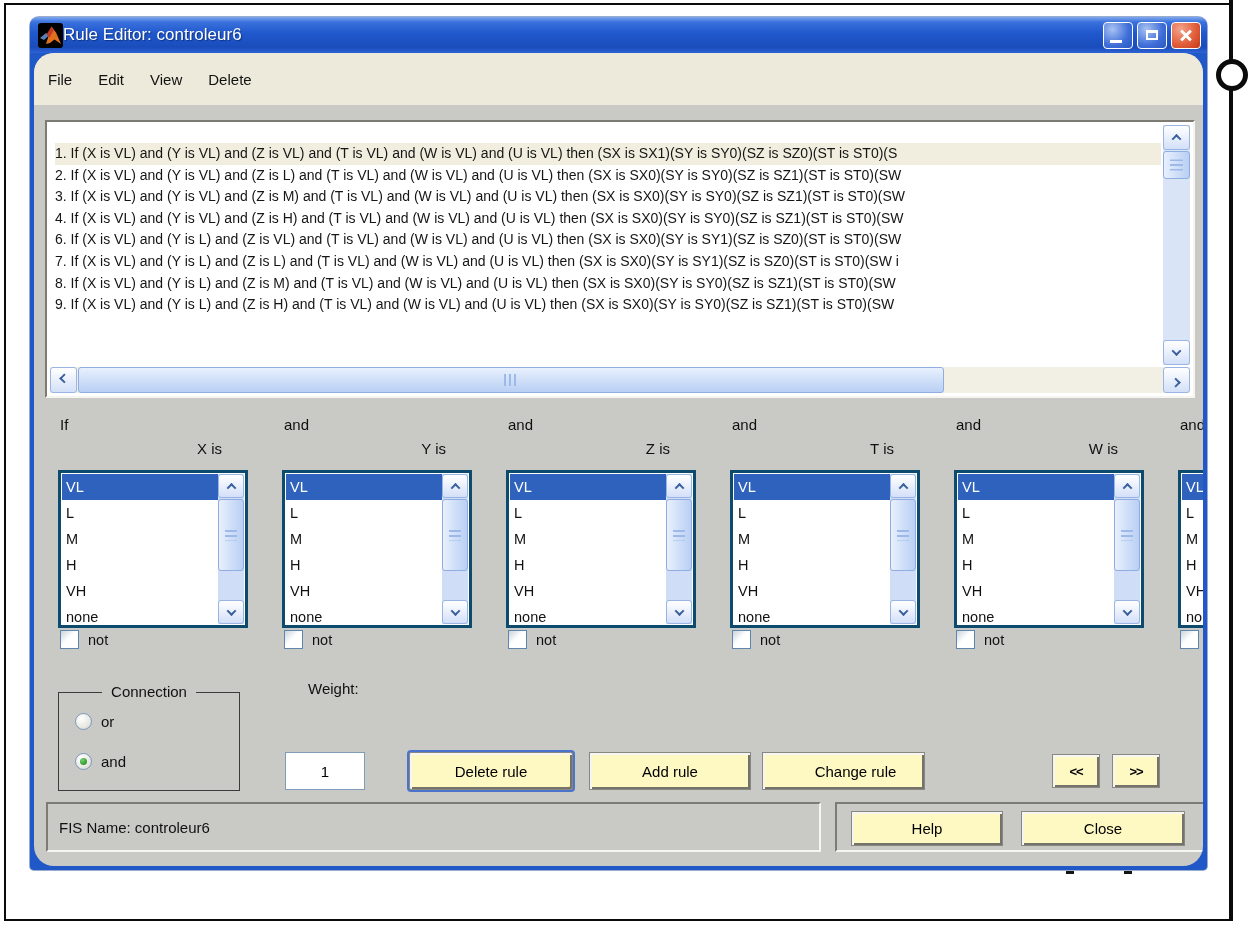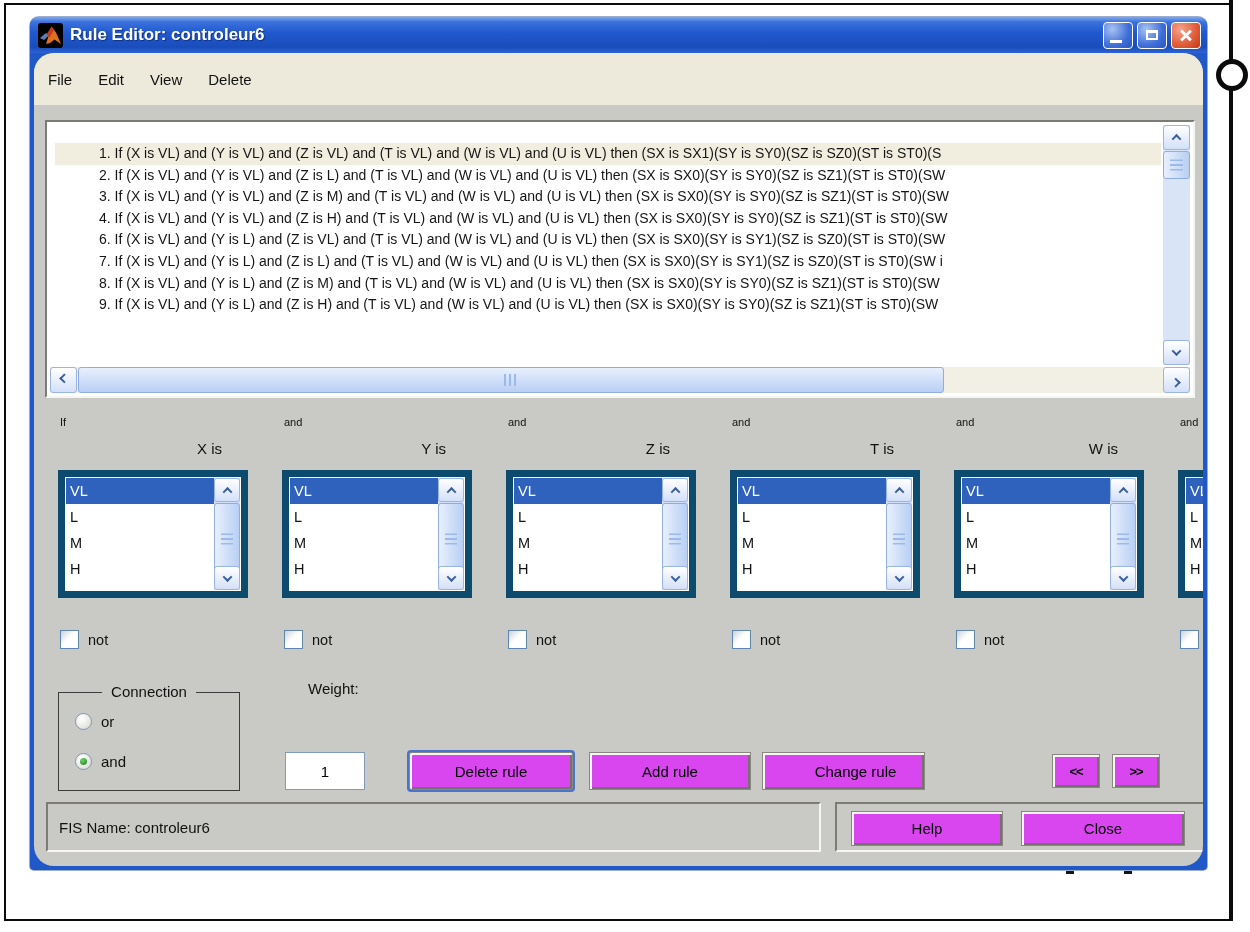--- a/index.html
+++ b/index.html
@@ -16,40 +16,40 @@
   .artifact{position:absolute;width:8px;height:5px;background:#151515;}
   
   .window{position:absolute;left:30px;top:17px;width:1177px;height:853px;
     background:#2158c8;border-radius:9px 9px 4px 4px;
     box-shadow:0 0 0 1px #9aadce;}
   .titlebar{height:36px;border-radius:8px 8px 0 0;display:flex;align-items:center;
     padding:0 6px 0 8px;box-sizing:border-box;
     background:linear-gradient(180deg,#7fa8ec 0%,#3a71dd 14%,#2058cd 45%,#1a4dbb 84%,#2e63d6 100%);}
   .app-icon{width:25px;height:25px;background:#000;border-radius:3px;flex:0 0 auto;
     display:flex;align-items:center;justify-content:center;}
-  .title-text{color:#fff;font-weight:bold;font-size:17px;margin-left:7px;flex:1;
+  .title-text{color:#fff;font-weight:normal;font-size:17px;flex:1;
     text-shadow:1px 1px 1px #12327e;white-space:nowrap;overflow:hidden;}
   .tb-btn{width:30px;height:27px;border-radius:4px;margin-left:4px;border:1px solid #fff;
     box-sizing:border-box;display:flex;align-items:center;justify-content:center;position:relative;}
   .btn-blue{background:radial-gradient(circle at 30% 25%,#a8c2f2,#3f6ed8 60%,#2a57c0);}
   .btn-close{background:radial-gradient(circle at 30% 25%,#f3a38c,#e3603c 55%,#c33714);}
   .glyph-min{width:12px;height:3px;background:#fff;position:absolute;left:6px;bottom:5px;}
   .glyph-max{width:12px;height:10px;border:2px solid #fff;border-top-width:3px;box-sizing:border-box;}
   .glyph-x{position:relative;width:16px;height:16px;}
   .glyph-x::before,.glyph-x::after{content:"";position:absolute;left:1px;top:6.5px;width:14px;height:3px;background:#fff;border-radius:1px;}
   .glyph-x::before{transform:rotate(45deg);} .glyph-x::after{transform:rotate(-45deg);}
   
   .client{position:absolute;left:4px;top:36px;width:1169px;height:813px;background:#c9c9c5;overflow:hidden;border-radius:20px;}
   .menubar{height:52px;background:#eeeadb;display:flex;align-items:center;padding-left:14px;box-sizing:border-box;}
   .menu-item{font-size:15px;color:#111;margin-right:26px;}
   
   .sunken{border:2px solid;border-color:#7c7c74 #f6f5f1 #f6f5f1 #7c7c74;box-sizing:border-box;}
   .rule-panel{position:absolute;left:11px;top:67px;width:1150px;height:278px;background:#fff;}
   .rules{position:absolute;left:2px;top:2px;right:32px;bottom:30px;overflow:hidden;padding:19px 0 0 6px;}
-  .rule-line{white-space:nowrap;font-size:14px;line-height:21.6px;color:#151515;padding-left:44px;}
+  .rule-line{white-space:nowrap;font-size:14px;line-height:21.6px;color:#151515;}
   .rule-line.selected{background:#f1eedf;}
   
   .sb-btn{background:linear-gradient(180deg,#ffffff,#d3e0f8);border:1px solid #9ab4e4;border-radius:3px;
     box-sizing:border-box;display:flex;align-items:center;justify-content:center;}
   .chev{display:inline-block;width:7px;height:7px;border-left:2.5px solid #3a5e9e;border-top:2.5px solid #3a5e9e;box-sizing:border-box;}
   .chev.up{transform:rotate(45deg) translate(1px,1px);}
   .chev.down{transform:rotate(225deg) translate(1px,1px);}
   .chev.left{transform:rotate(-45deg) translate(2px,-1px);}
   .chev.right{transform:rotate(135deg) translate(2px,-1px);}
   .vscroll{position:absolute;top:3px;right:3px;width:27px;bottom:31px;background:#d9e4f6;}
@@ -61,24 +61,24 @@
     background:repeating-linear-gradient(180deg,#9db9e8 0 2px,transparent 2px 5px);}
   .hscroll{position:absolute;left:3px;right:3px;bottom:3px;height:26px;background:#f2efe4;}
   .hscroll .sb-btn{position:absolute;top:0;height:26px;width:27px;}
   .hscroll .sb-left{left:0;} .hscroll .sb-right{right:0;}
   .hthumb{position:absolute;top:0;height:26px;left:28px;width:76%;
     background:linear-gradient(180deg,#e8f0fd,#b9cff4);border:1px solid #8fadde;border-radius:3px;box-sizing:border-box;}
   .hthumb::after{content:"";position:absolute;top:6px;bottom:6px;left:50%;width:14px;transform:translateX(-50%);
     background:repeating-linear-gradient(90deg,#9db9e8 0 2px,transparent 2px 5px);}
   
   .col{position:absolute;top:363px;width:190px;}
-  .connective{position:absolute;top:0;left:2px;font-size:11px;}
+  .connective{position:absolute;top:0;left:2px;font-size:15px;}
   .varlabel{position:absolute;top:24px;left:0;width:164px;text-align:right;font-size:15px;}
-  .listbox{position:absolute;top:54px;left:0;width:190px;height:128px;background:#fff;
-    border:7px solid #0c4a6e;box-sizing:border-box;}
+  .listbox{position:absolute;top:54px;left:0;width:190px;height:158px;background:#fff;
+    border:3px solid #0c4a6e;box-sizing:border-box;}
   .list-items{position:absolute;left:1px;top:1px;right:27px;bottom:1px;overflow:hidden;}
   .item{height:26px;line-height:26px;padding-left:4px;font-size:14.5px;white-space:nowrap;}
   .item.selected{background:#2e62bc;color:#fff;}
   .lb-vscroll{position:absolute;top:1px;right:1px;bottom:1px;width:26px;background:#cfdef6;}
   .lb-vscroll .sb-btn{position:absolute;left:0;width:26px;height:24px;}
   .lb-vscroll .sb-up{top:0;} .lb-vscroll .sb-down{bottom:0;}
   .lb-vscroll .vthumb{left:0;width:26px;top:25px;height:72px;}
   .notrow{position:absolute;top:214px;left:2px;display:flex;align-items:center;gap:9px;}
   .checkbox{width:19px;height:19px;border:1px solid #5f86ad;box-sizing:border-box;
     background:linear-gradient(135deg,#c9d2da,#ffffff 45%);}
@@ -90,21 +90,21 @@
   .radio-row{position:absolute;left:16px;display:flex;align-items:center;gap:9px;}
   .radio{width:17px;height:17px;border-radius:50%;border:1px solid #7a98c0;box-sizing:border-box;
     background:radial-gradient(circle at 35% 30%,#ffffff,#e9e9e3 60%,#cfd0c8);position:relative;}
   .radio.selected::after{content:"";position:absolute;left:4px;top:4px;width:7px;height:7px;border-radius:50%;
     background:radial-gradient(circle at 35% 30%,#6fd468,#1e7a22);}
   .radio-label{font-size:15px;text-align:center;}
   .label{position:absolute;font-size:15px;}
   .weight-field{position:absolute;left:251px;top:699px;width:80px;height:38px;background:#fff;
     border:1px solid #7f9db9;box-sizing:border-box;text-align:center;font-size:15px;
     font-family:"Liberation Sans",sans-serif;padding:0;}
-  .btn{position:absolute;background:#d946ef;border:1px solid #888880;box-sizing:border-box;
+  .btn{position:absolute;background:#fef9c3;border:1px solid #888880;box-sizing:border-box;
     box-shadow:inset 2px 2px 0 #f6f5f1,inset -2px -2px 0 #73736b;
     display:flex;align-items:center;justify-content:center;font-size:15px;color:#000;}
   .btn-focus{box-shadow:inset 2px 2px 0 #f6f5f1,inset -2px -2px 0 #73736b,0 0 0 2px #4a74cc;border-radius:2px;}
   .btn-small{font-size:13px;font-weight:bold;letter-spacing:-1px;}
   
   .fis-panel{position:absolute;left:12px;top:749px;width:775px;height:50px;display:flex;align-items:center;
     padding-left:11px;font-size:15px;}
   .br-panel{position:absolute;left:801px;top:749px;width:422px;height:50px;}
 </style>
 </head>

